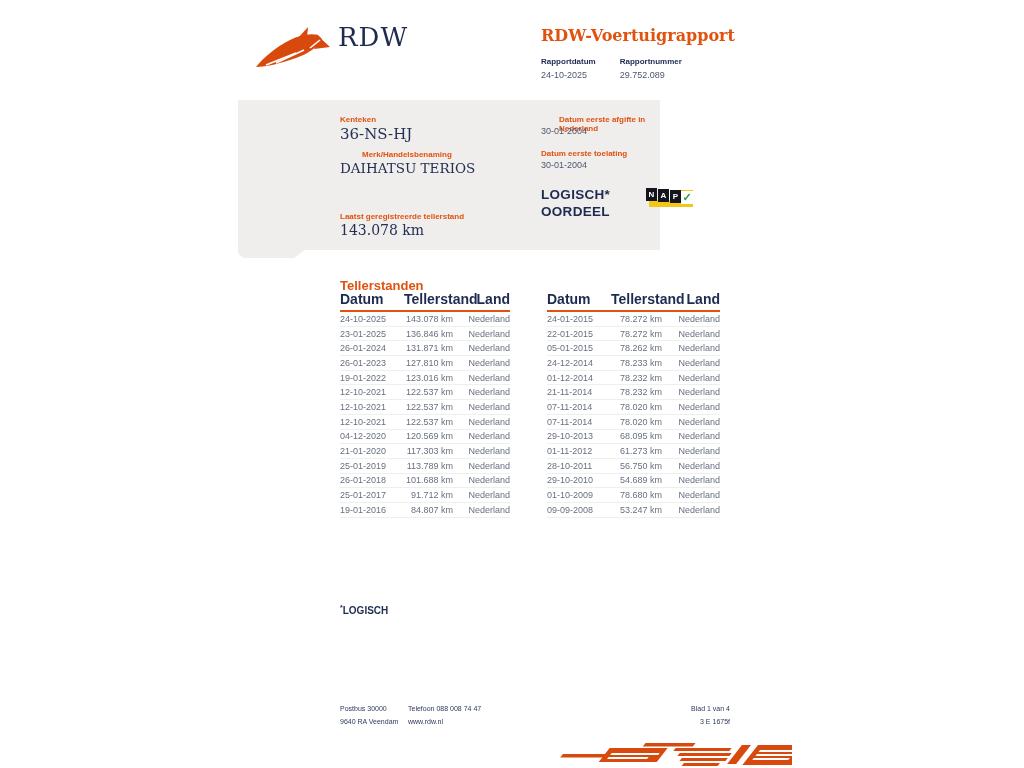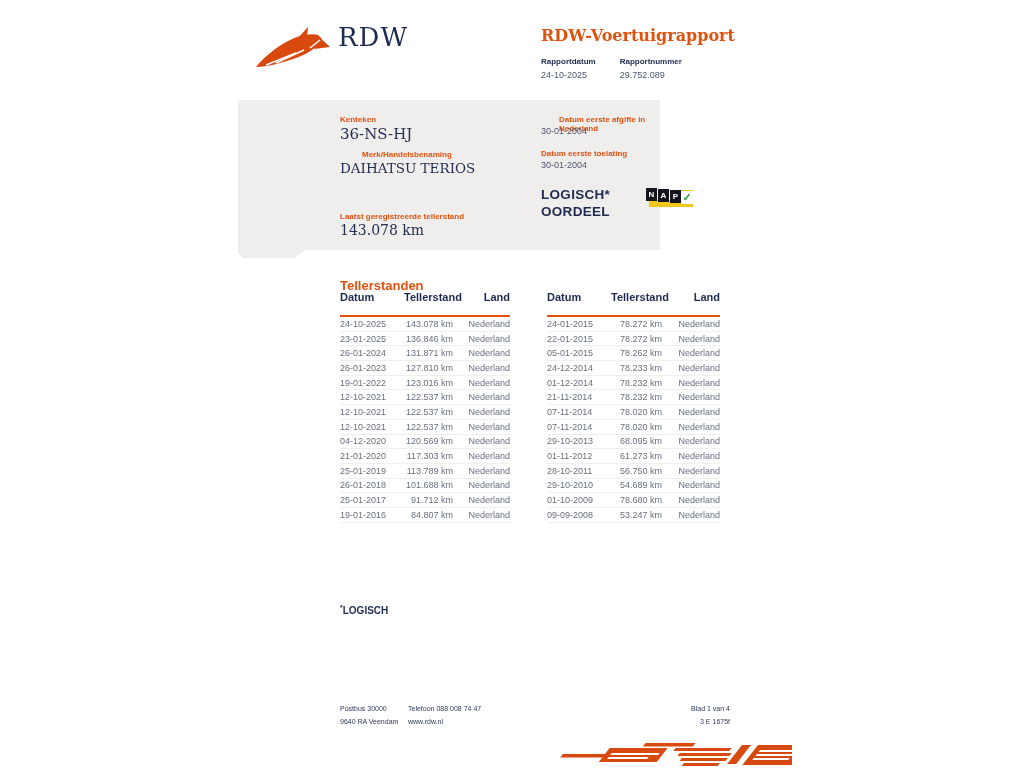--- a/index.html
+++ b/index.html
@@ -45,22 +45,22 @@
     color:#fff; font-size:8px; font-weight:bold; text-align:center; line-height:13px; }
   .nap-check-tile { position:absolute; width:12px; height:13px; background:#fff;
     color:#2f9e3f; font-size:11px; font-weight:bold; text-align:center; line-height:13px; }
 
   
   #tables { left:340px; top:278px; width:380px; }
   #tellerstanden-heading { font-size:13px; font-weight:bold; color:#e0520d; }
   .ttable { position:absolute; top:13px; }
   #table-left  { left:0;   width:170px; }
   #table-right { left:207px; width:173px; }
-  .thead { display:flex; font-size:11px; font-weight:bold; color:#1d2b50;
-           padding-bottom:12px; border-bottom:2px solid #e0520d; }
+  .thead { display:flex; font-size:14px; font-weight:bold; color:#1d2b50;
+           padding-bottom:3px; border-bottom:2px solid #e0520d; }
   .trow  { display:flex; font-size:9px; color:#68707f; height:14.7px;
            align-items:center; border-bottom:1px solid #efefef; }
   .col-datum { width:64px; text-align:left; }
   #table-left  .col-teller { width:49px; text-align:right; }
   #table-right .col-teller { width:51px; text-align:right; }
   .col-land { flex:1; text-align:right; }
 
   
   #explanation { left:340px; top:604px; width:392px; }
   #explanation-heading { font-size:10px; font-weight:bold; color:#1d2b50; }

